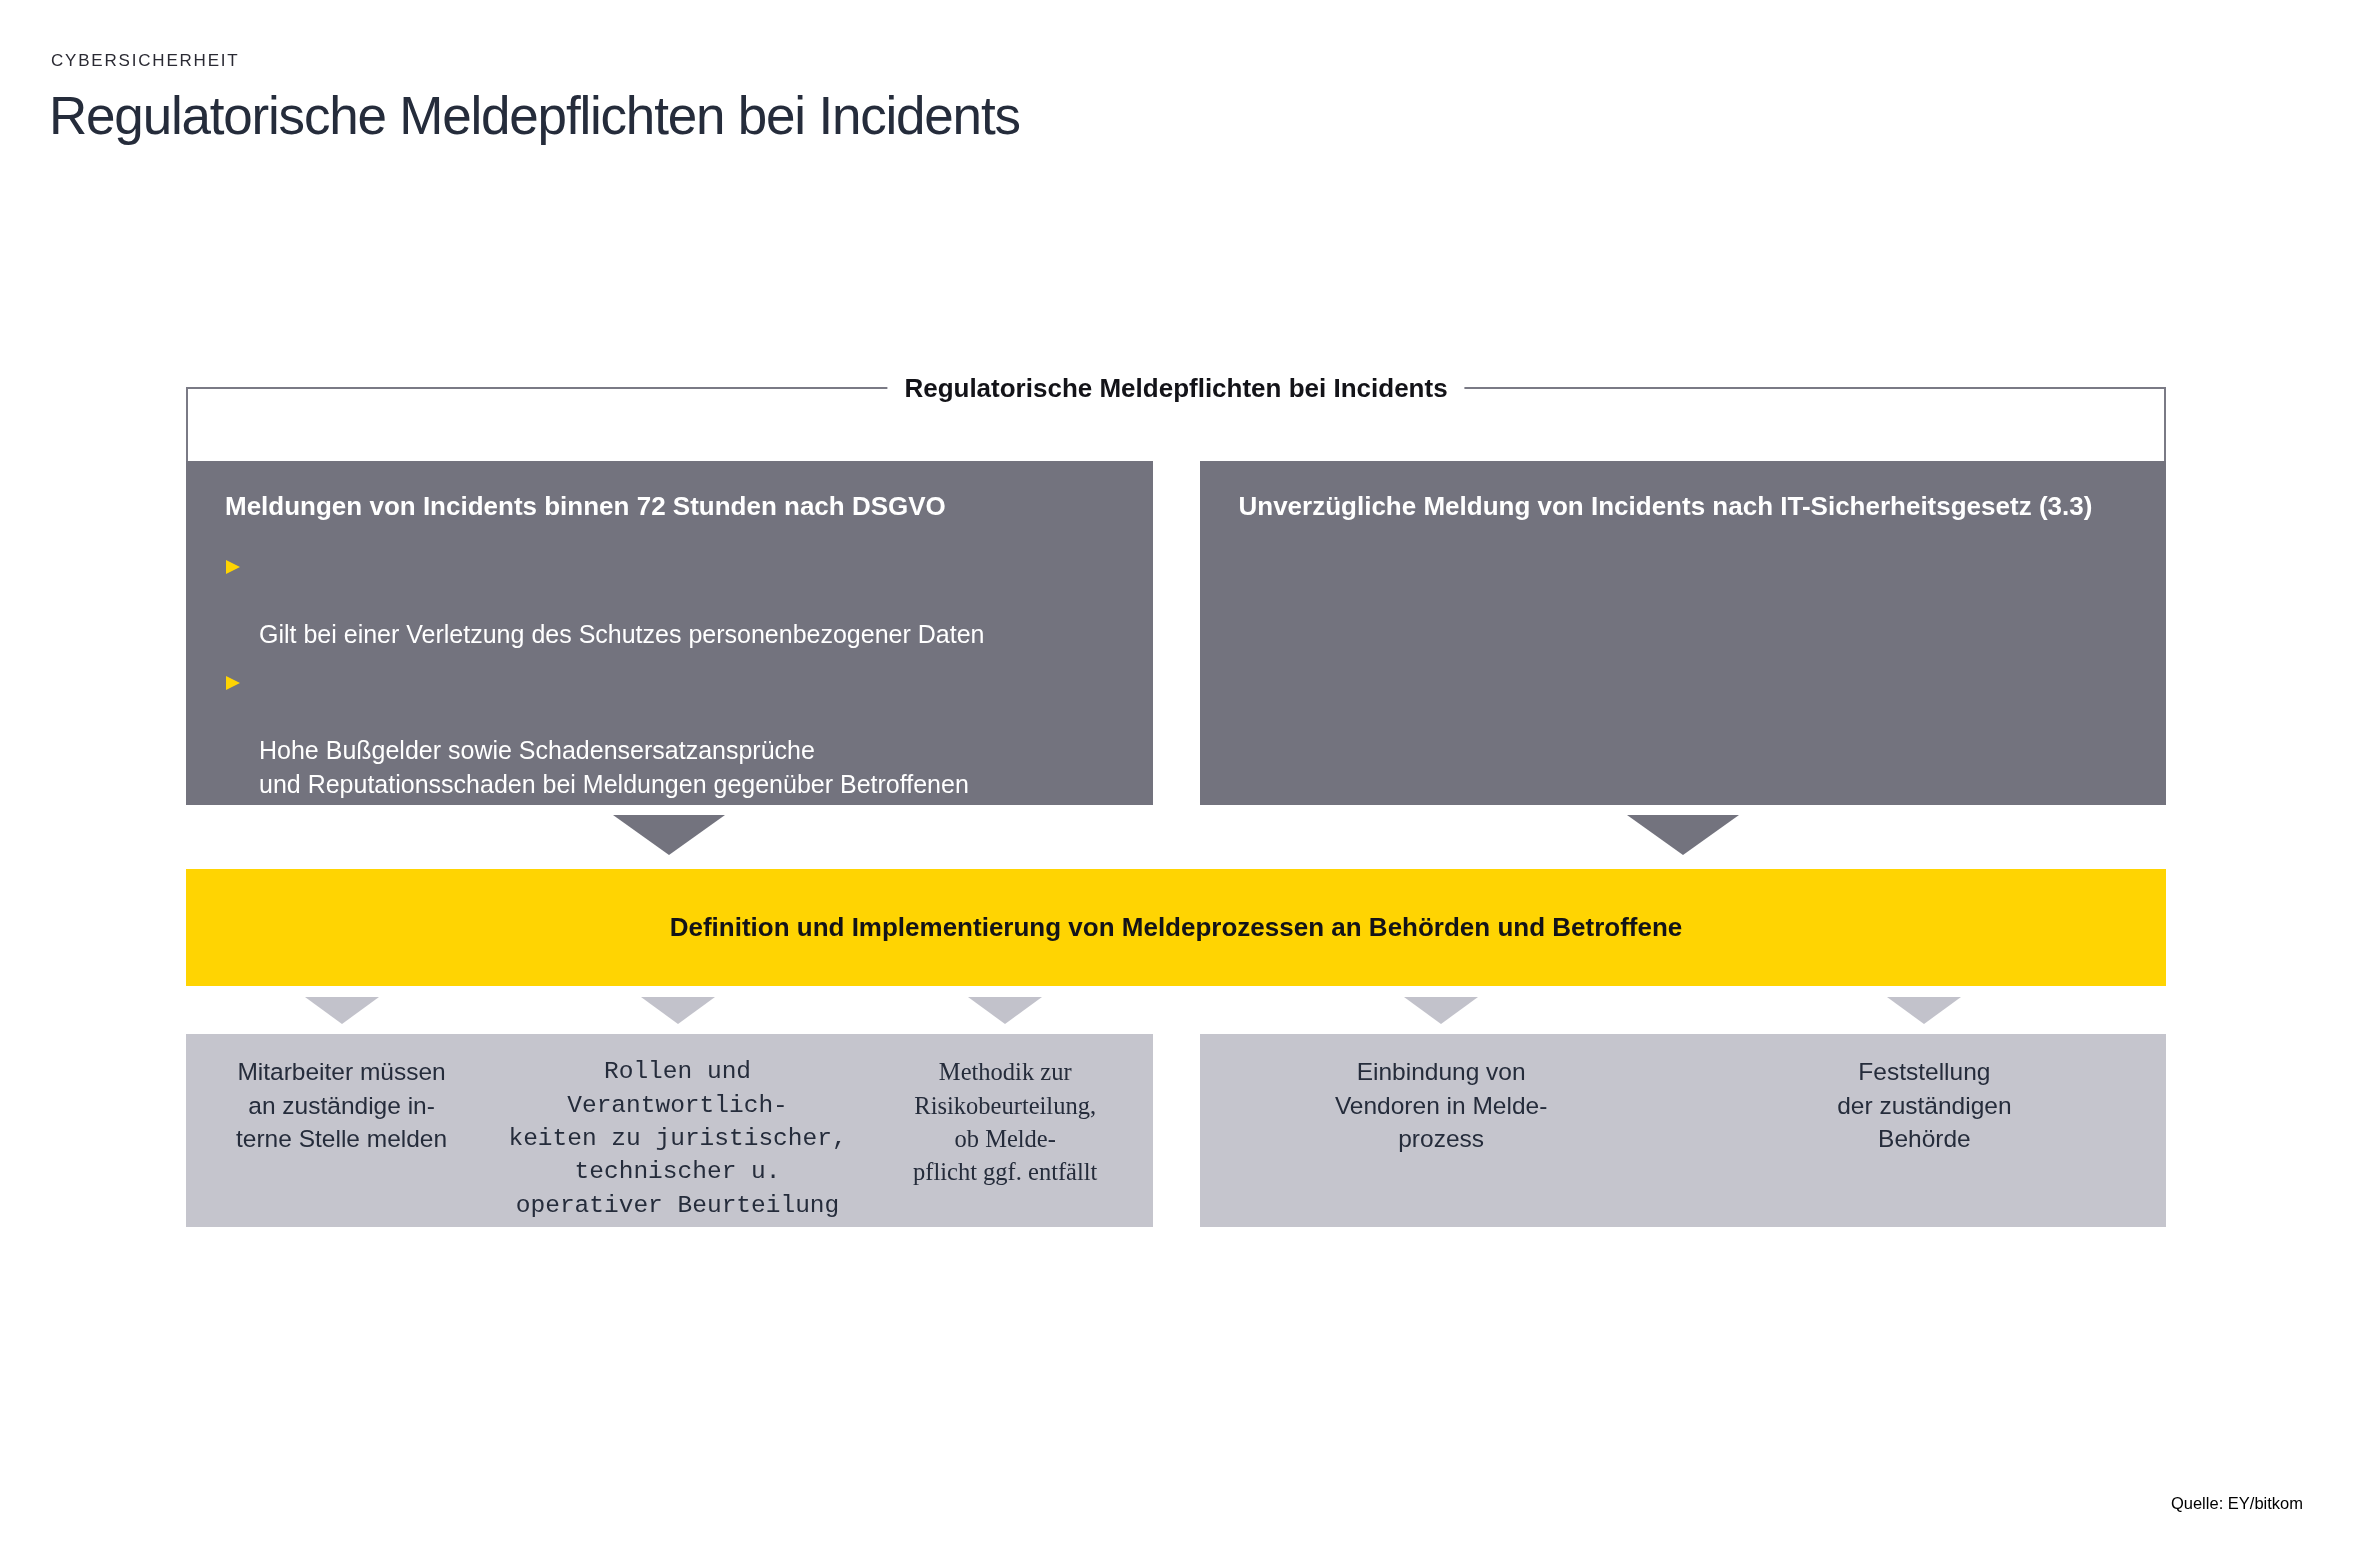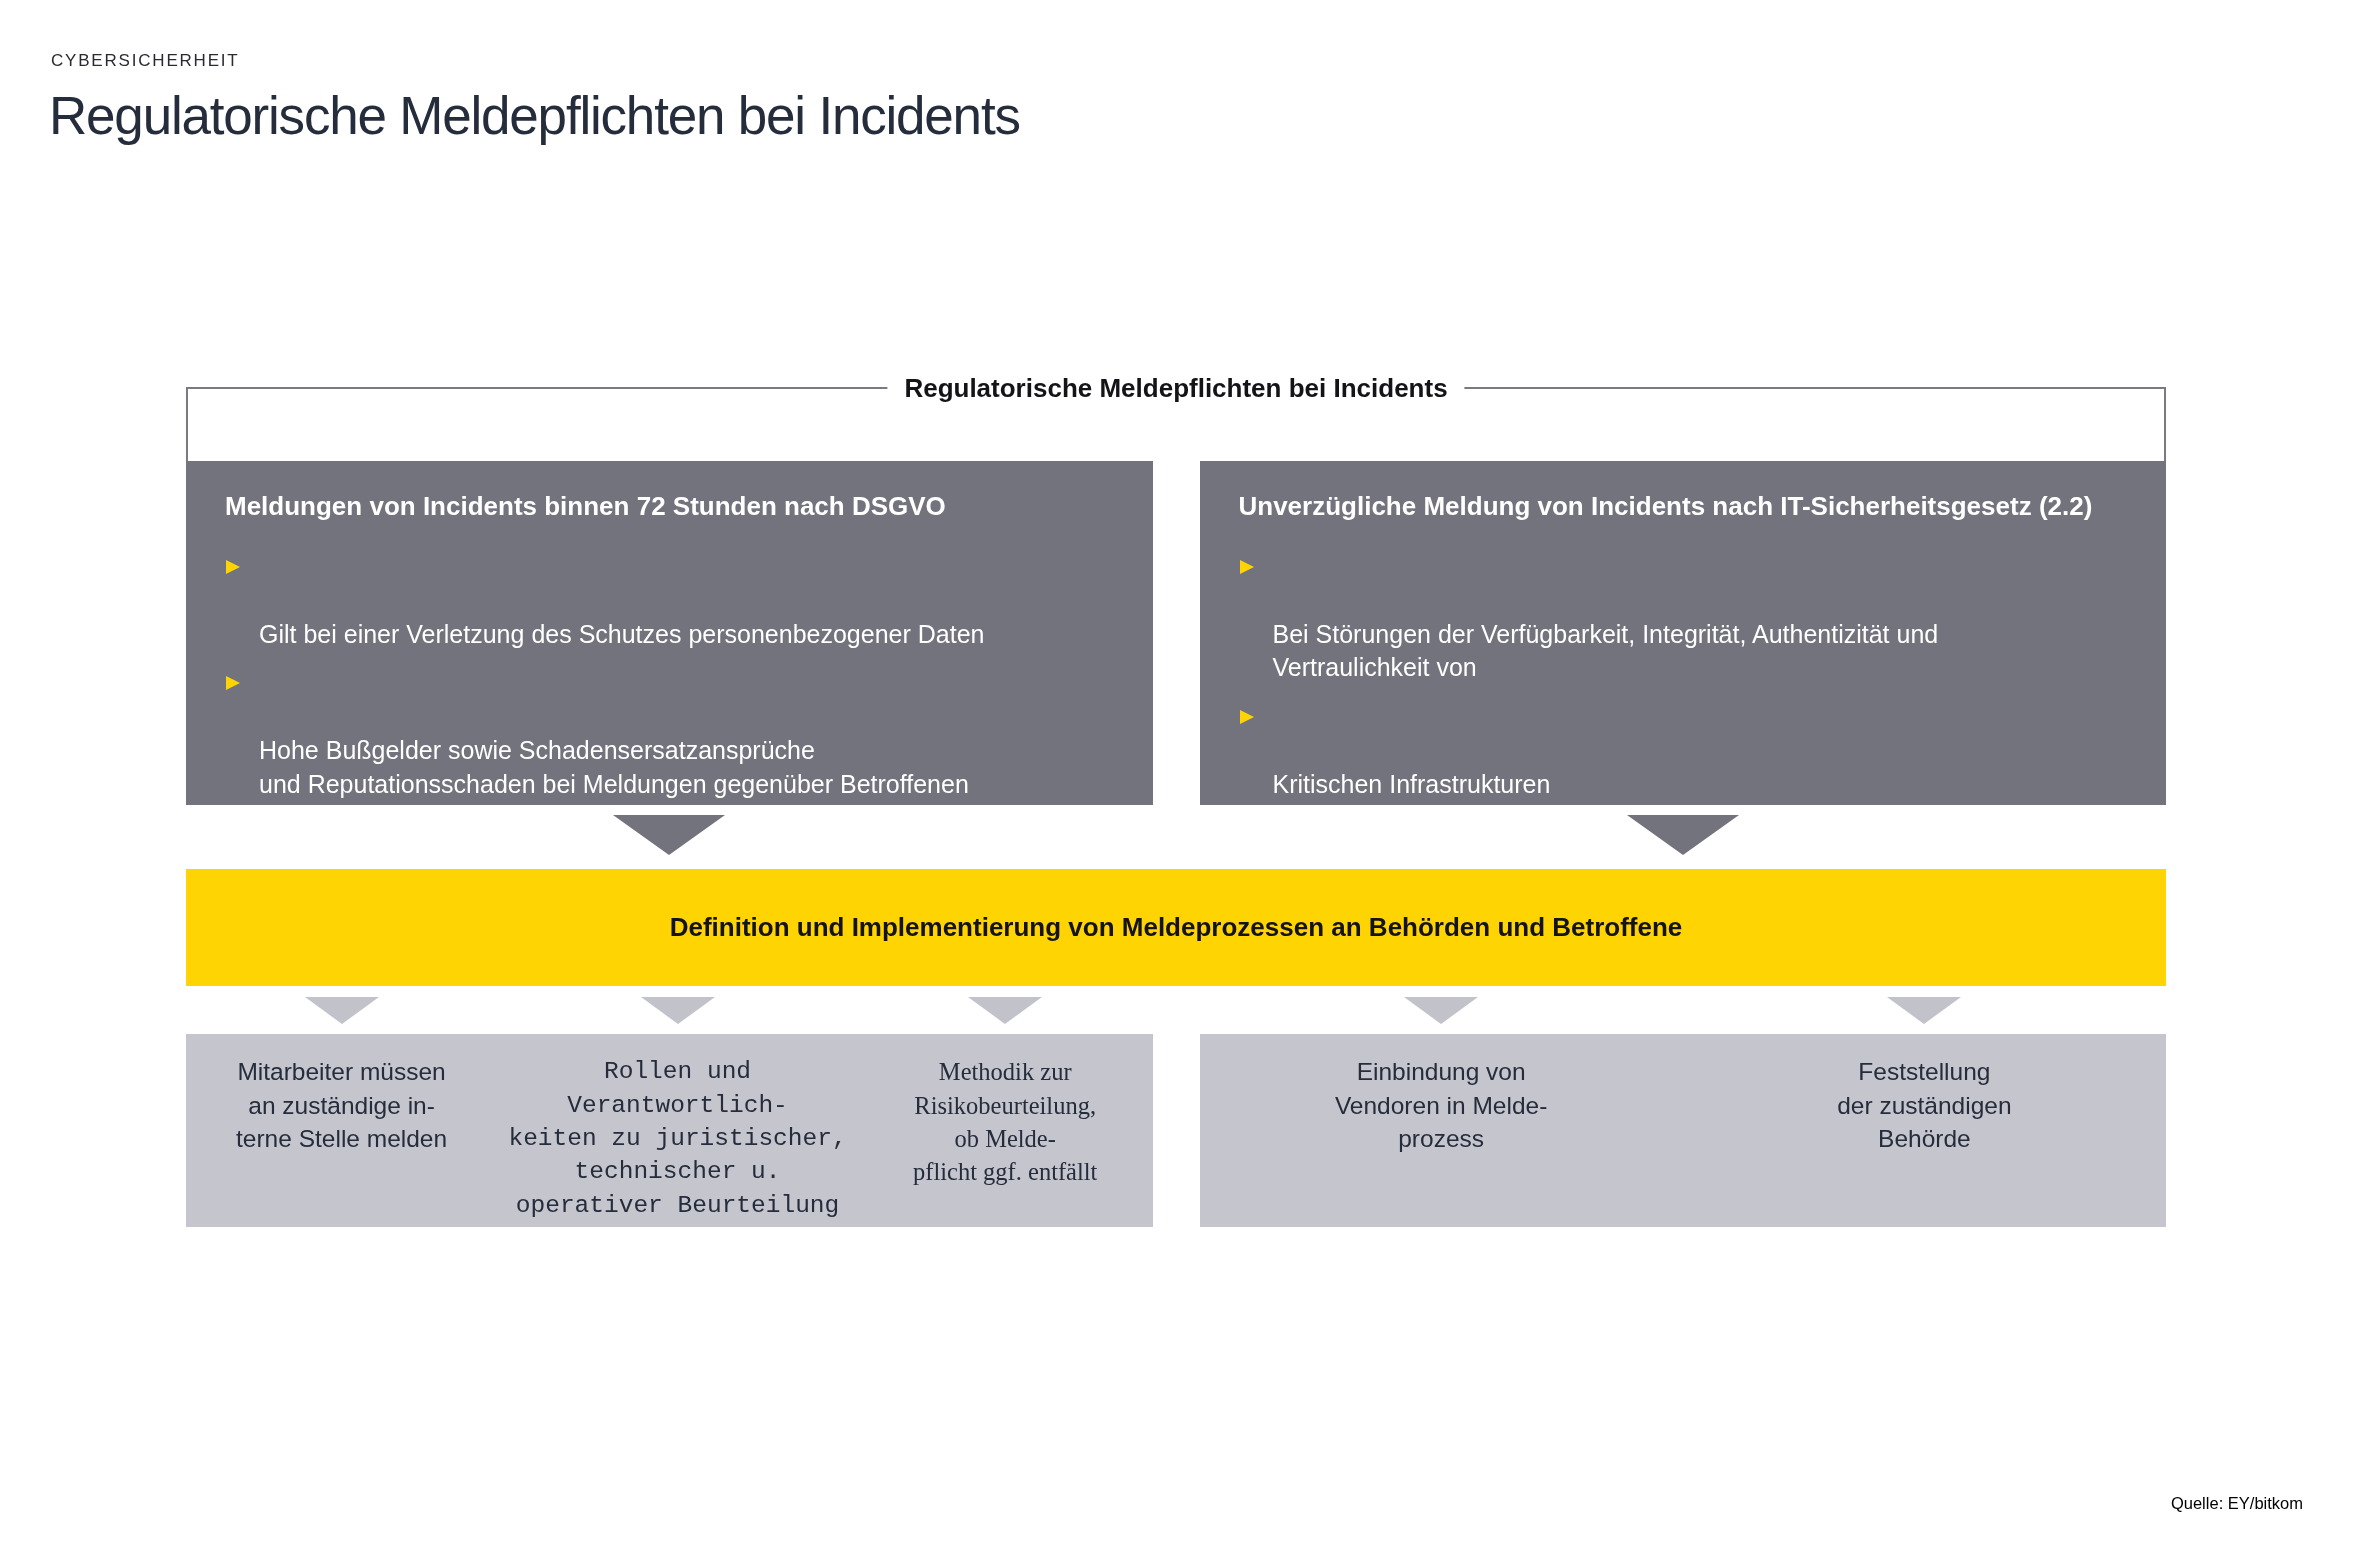--- a/index.html
+++ b/index.html
@@ -180,33 +180,21 @@
           </li>
           <li>
             <span class="tri"></span>
             <span>Hohe Bußgelder sowie Schadensersatzansprüche
 und Reputationsschaden bei Meldungen gegenüber Betroffenen</span>
           </li>
         </ul>
       </div>
 
       <div class="gbox">
-        <h2>Unverzügliche Meldung von Incidents nach IT-Sicherheitsgesetz (2.2)</h2>
-        <ul>
-          <li>
-            <span class="tri"></span>
-            <span>Bei Störungen der Verfügbarkeit, Integrität, Authentizität und
-Vertraulichkeit von</span>
-          </li>
-          <li>
-            <span class="tri"></span>
-            <span>Kritischen Infrastrukturen</span>
-          </li>
-
-        </ul>
+        <h2>Unverzügliche Meldung von Incidents nach IT-Sicherheitsgesetz (3.3)</h2>
       </div>
 
     </div>
 
     <div class="dark-arrow-row">
       <div class="half">
         <div class="dark-arrow"></div>
       </div>
       <div class="half">
         <div class="dark-arrow"></div>

